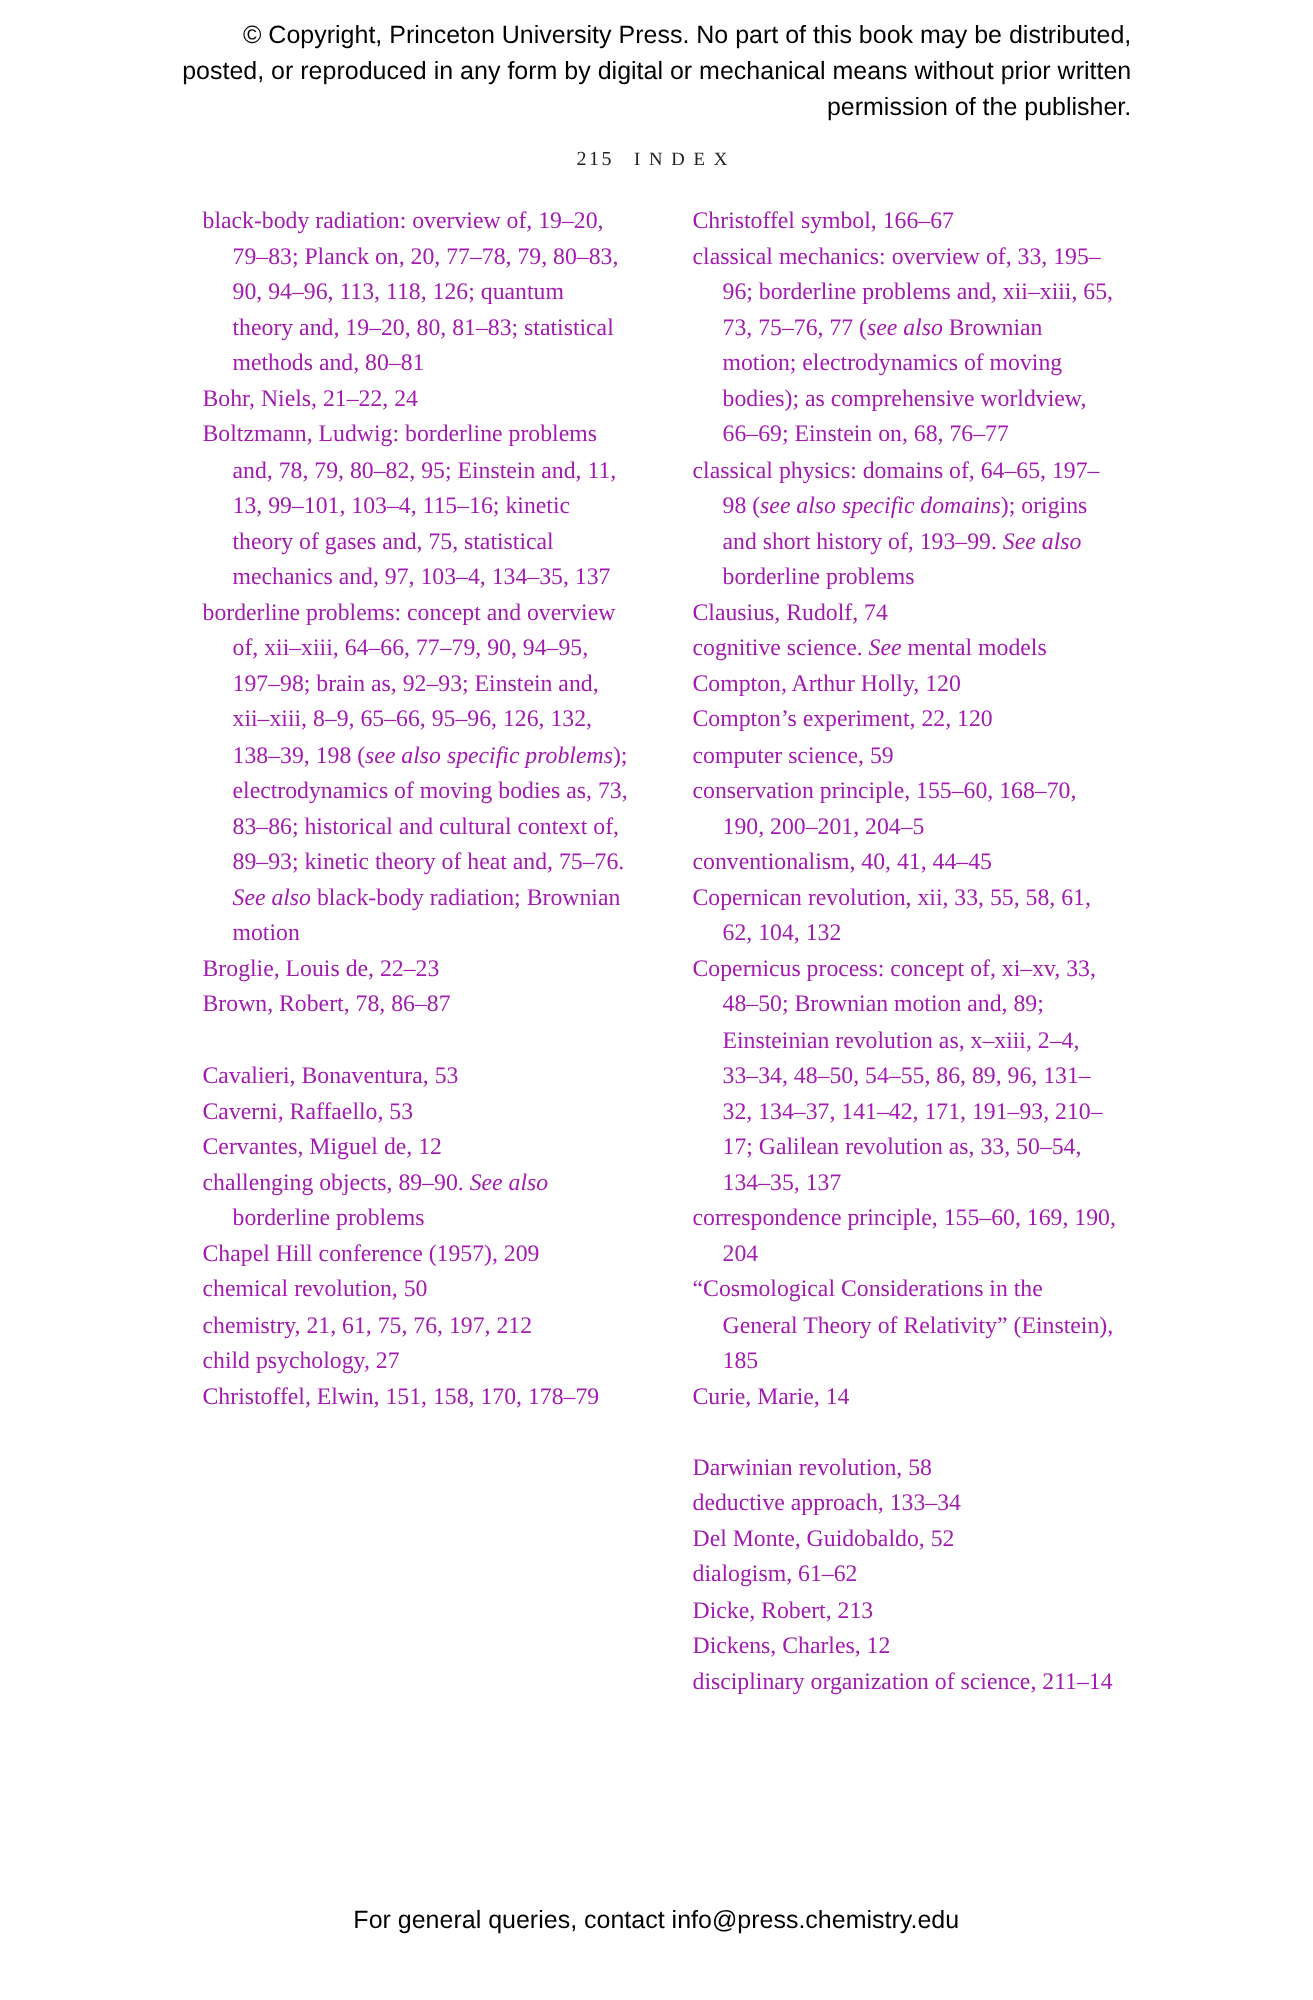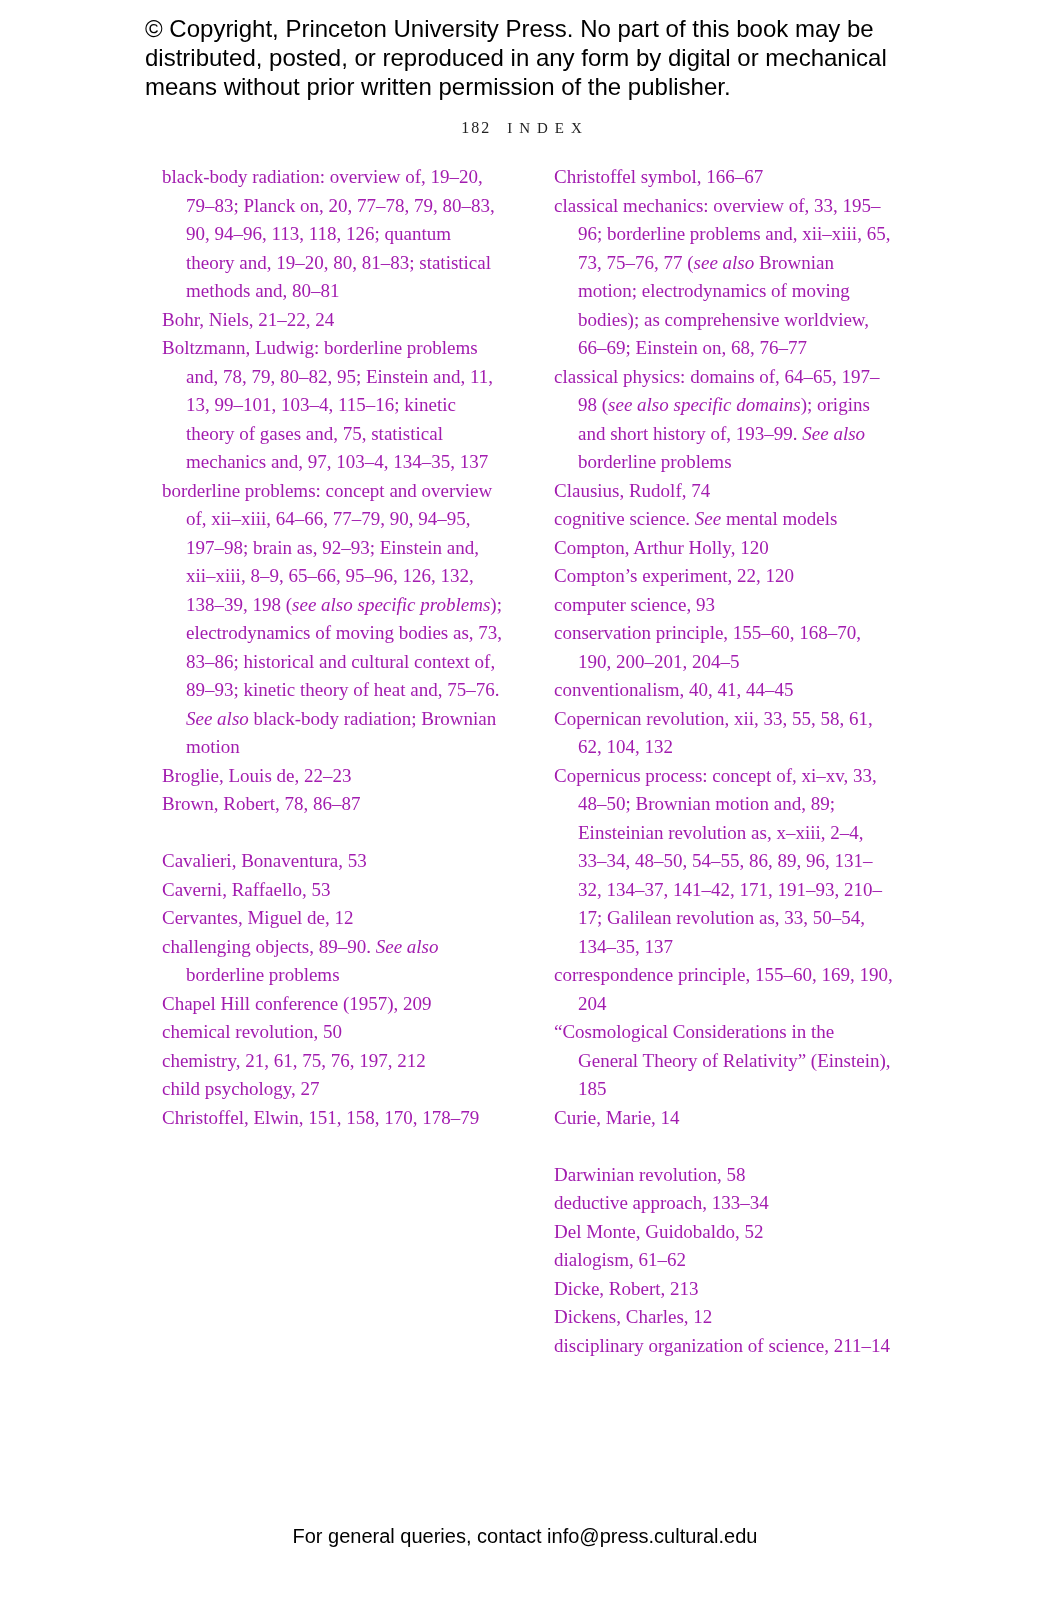--- a/index.html
+++ b/index.html
@@ -10,25 +10,25 @@
   body {
     width: 1050px;
     height: 1600px;
     position: relative;
     overflow: hidden;
     font-family: "Liberation Serif", serif;
     color: #1a1a1a;
   }
   .copyright {
     font-family: "Liberation Sans", sans-serif;
-    font-size: 24px;
+    font-size: 20px;
     line-height: 29px;
     font-weight: 400;
     color: #000000;
-    text-align: left;
+    text-align: right;
     width: 760px;
     margin: 14px auto 0 auto;
   }
   .page-head {
     text-align: center;
     margin-top: 18px;
     font-family: "Liberation Serif", serif;
     font-size: 16px;
     color: #222222;
   }
@@ -72,21 +72,21 @@
     font-size: 20px;
     color: #000000;
   }
 </style>
 </head>
 <body>
 
 <div class="copyright">© Copyright, Princeton University Press. No part of this book may be distributed, posted, or reproduced in any form by digital or mechanical means without prior written permission of the publisher.</div>
 
 <div class="page-head">
-  <span class="num">182</span><span class="title">INDEX</span>
+  <span class="num">215</span><span class="title">INDEX</span>
 </div>
 
 <div class="columns">
   <div class="col" id="left-col">
       <div class="index-entry"><span>black-body radiation: overview of, 19–20, 79–83; Planck on, 20, 77–78, 79, 80–83, 90, 94–96, 113, 118, 126; quantum theory and, 19–20, 80, 81–83; statistical methods and, 80–81</span></div>
       <div class="index-entry"><span>Bohr, Niels, 21–22, 24</span></div>
       <div class="index-entry"><span>Boltzmann, Ludwig: borderline problems and, 78, 79, 80–82, 95; Einstein and, 11, 13, 99–101, 103–4, 115–16; kinetic theory of gases and, 75, statistical mechanics and, 97, 103–4, 134–35, 137</span></div>
       <div class="index-entry"><span>borderline problems: concept and overview of, xii–xiii, 64–66, 77–79, 90, 94–95, 197–98; brain as, 92–93; Einstein and, xii–xiii, 8–9, 65–66, 95–96, 126, 132, 138–39, 198 (</span><em>see also specific problems</em><span>); electrodynamics of moving bodies as, 73, 83–86; historical and cultural context of, 89–93; kinetic theory of heat and, 75–76. </span><em>See also</em><span> black-body radiation; Brownian motion</span></div>
       <div class="index-entry"><span>Broglie, Louis de, 22–23</span></div>
       <div class="index-entry"><span>Brown, Robert, 78, 86–87</span></div>
@@ -102,32 +102,32 @@
       <div class="index-entry"><span>Christoffel, Elwin, 151, 158, 170, 178–79</span></div>
     </div>
   <div class="col" id="right-col">
       <div class="index-entry"><span>Christoffel symbol, 166–67</span></div>
       <div class="index-entry"><span>classical mechanics: overview of, 33, 195–96; borderline problems and, xii–xiii, 65, 73, 75–76, 77 (</span><em>see also</em><span> Brownian motion; electrodynamics of moving bodies); as comprehensive worldview, 66–69; Einstein on, 68, 76–77</span></div>
       <div class="index-entry"><span>classical physics: domains of, 64–65, 197–98 (</span><em>see also specific domains</em><span>); origins and short history of, 193–99. </span><em>See also</em><span> borderline problems</span></div>
       <div class="index-entry"><span>Clausius, Rudolf, 74</span></div>
       <div class="index-entry"><span>cognitive science. </span><em>See</em><span> mental models</span></div>
       <div class="index-entry"><span>Compton, Arthur Holly, 120</span></div>
       <div class="index-entry"><span>Compton’s experiment, 22, 120</span></div>
-      <div class="index-entry"><span>computer science, 93</span></div>
+      <div class="index-entry"><span>computer science, 59</span></div>
       <div class="index-entry"><span>conservation principle, 155–60, 168–70, 190, 200–201, 204–5</span></div>
       <div class="index-entry"><span>conventionalism, 40, 41, 44–45</span></div>
       <div class="index-entry"><span>Copernican revolution, xii, 33, 55, 58, 61, 62, 104, 132</span></div>
       <div class="index-entry"><span>Copernicus process: concept of, xi–xv, 33, 48–50; Brownian motion and, 89; Einsteinian revolution as, x–xiii, 2–4, 33–34, 48–50, 54–55, 86, 89, 96, 131–32, 134–37, 141–42, 171, 191–93, 210–17; Galilean revolution as, 33, 50–54, 134–35, 137</span></div>
       <div class="index-entry"><span>correspondence principle, 155–60, 169, 190, 204</span></div>
       <div class="index-entry"><span>“Cosmological Considerations in the General Theory of Relativity” (Einstein), 185</span></div>
       <div class="index-entry"><span>Curie, Marie, 14</span></div>
       <div class="entry-gap"></div>
       <div class="index-entry"><span>Darwinian revolution, 58</span></div>
       <div class="index-entry"><span>deductive approach, 133–34</span></div>
       <div class="index-entry"><span>Del Monte, Guidobaldo, 52</span></div>
       <div class="index-entry"><span>dialogism, 61–62</span></div>
       <div class="index-entry"><span>Dicke, Robert, 213</span></div>
       <div class="index-entry"><span>Dickens, Charles, 12</span></div>
       <div class="index-entry"><span>disciplinary organization of science, 211–14</span></div>
     </div>
 </div>
 
-<div class="footer">For general queries, contact info@press.cultural.edu</div>
+<div class="footer">For general queries, contact info@press.chemistry.edu</div>
 
 </body></html>

